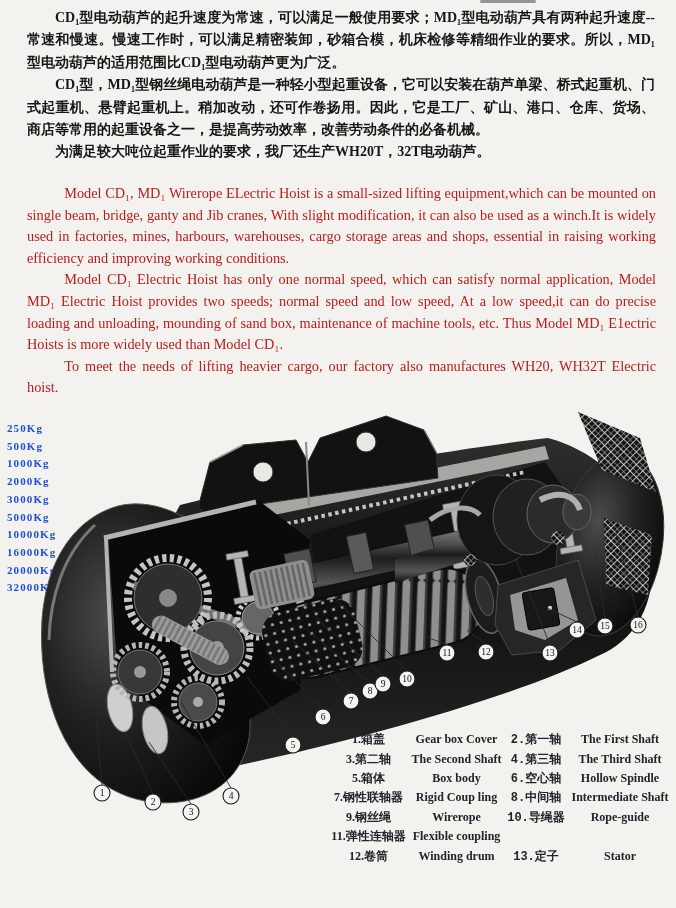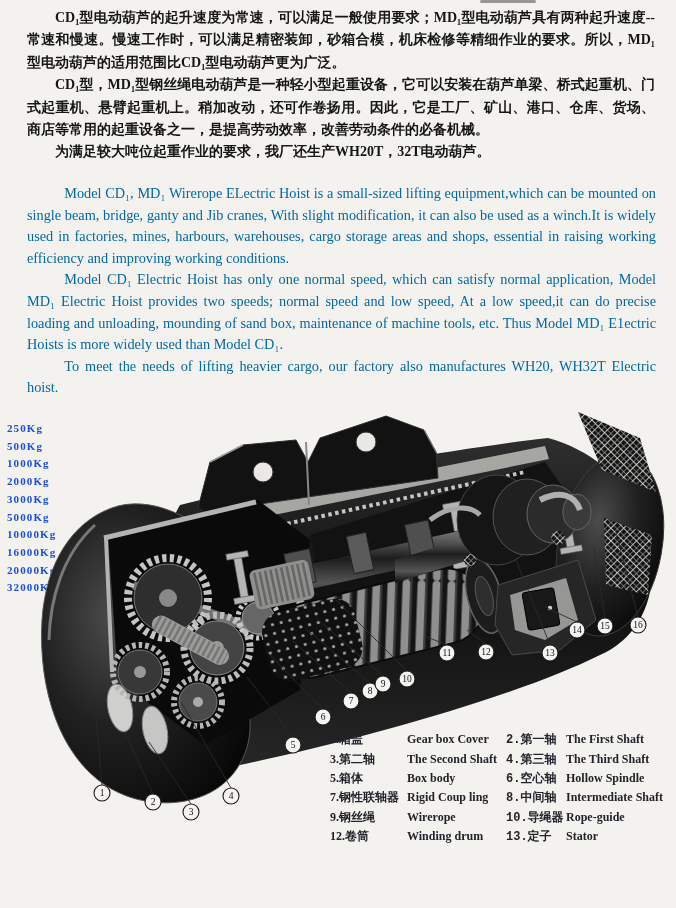--- a/index.html
+++ b/index.html
@@ -19,35 +19,35 @@
   .cn-block{
     position:absolute;top:7px;left:27px;width:628px;
     font-size:14px;line-height:22.4px;font-weight:bold;
     text-align:justify;color:#161616;
     font-family:"Liberation Serif","DejaVu Serif",sans-serif,serif;
   }
   .cn-block p{margin:0;text-indent:2em;}
   .en-block{
     position:absolute;top:183px;left:27px;width:629px;
     font-size:14.3px;line-height:21.6px;font-weight:500;
-    text-align:justify;color:#0369a1;
+    text-align:justify;color:#b91c1c;
   }
   .en-block p{margin:0;text-indent:2.6em;}
   .capacity-list{
     position:absolute;top:420px;left:7px;width:70px;
     list-style:none;margin:0;padding:0;
     font-size:11px;line-height:17.7px;font-weight:bold;
     letter-spacing:1.1px;color:#1d4ed8;
   }
   .figure{
     position:absolute;top:400px;left:0;width:676px;height:430px;
   }
   .legend{
     position:absolute;top:730px;left:330px;width:344px;
-    font-size:12px;font-weight:bold;color:#23232b;
+    font-size:12px;font-weight:bold;color:#23232b;text-align:center;
   }
   .legend .row{display:flex;height:19.4px;align-items:center;}
   .legend .c1{width:77px;}
   .legend .c2{width:99px;}
   .legend .c3{width:60px;font-family:Liberation Mono, monospace;}
   .legend .c4{flex:1;}
 </style>
 </head>
 <body>
 
@@ -347,20 +347,26 @@
         <span class="c3">8.中间轴</span>
         <span class="c4">Intermediate Shaft</span>
       </div>
     <div class="row">
         <span class="c1">9.钢丝绳</span>
         <span class="c2">Wirerope</span>
         <span class="c3">10.导绳器</span>
         <span class="c4">Rope-guide</span>
       </div>
     <div class="row">
+        <span class="c1">11.弹性连轴器</span>
+        <span class="c2">Flexible coupling</span>
+        <span class="c3"></span>
+        <span class="c4"></span>
+      </div>
+    <div class="row">
         <span class="c1">12.卷筒</span>
         <span class="c2">Winding drum</span>
         <span class="c3">13.定子</span>
         <span class="c4">Stator</span>
       </div>
   </div>
 
 </div>
 
 </body></html>

